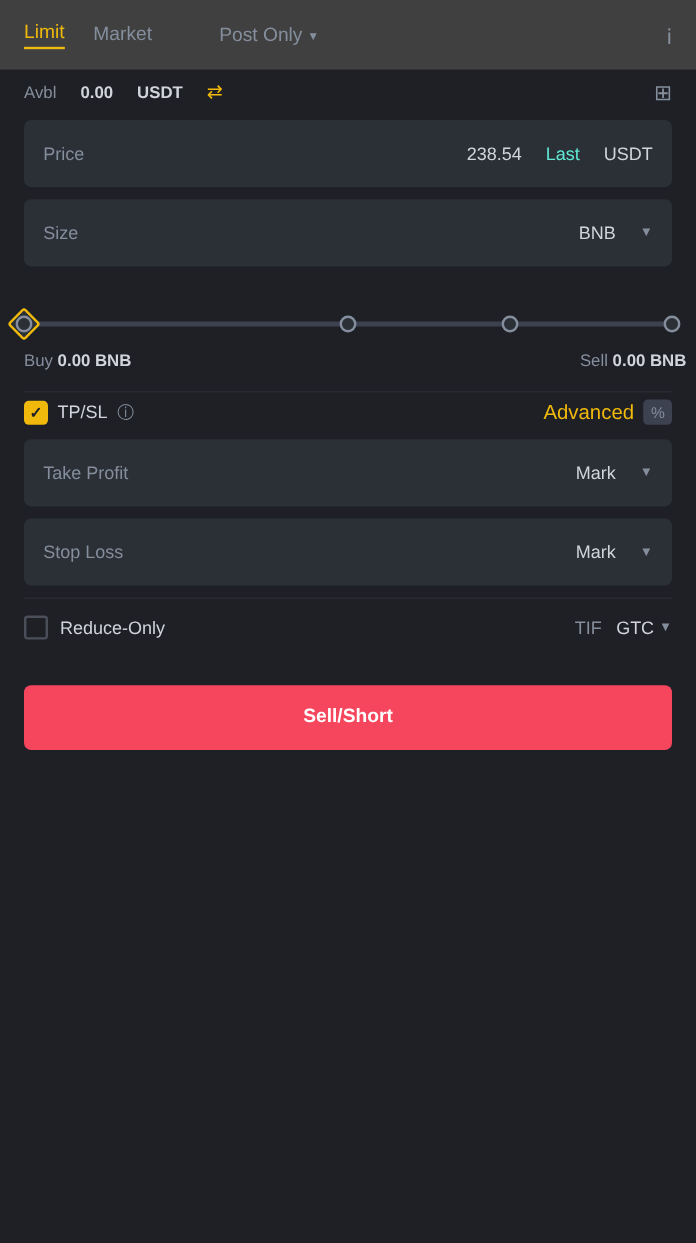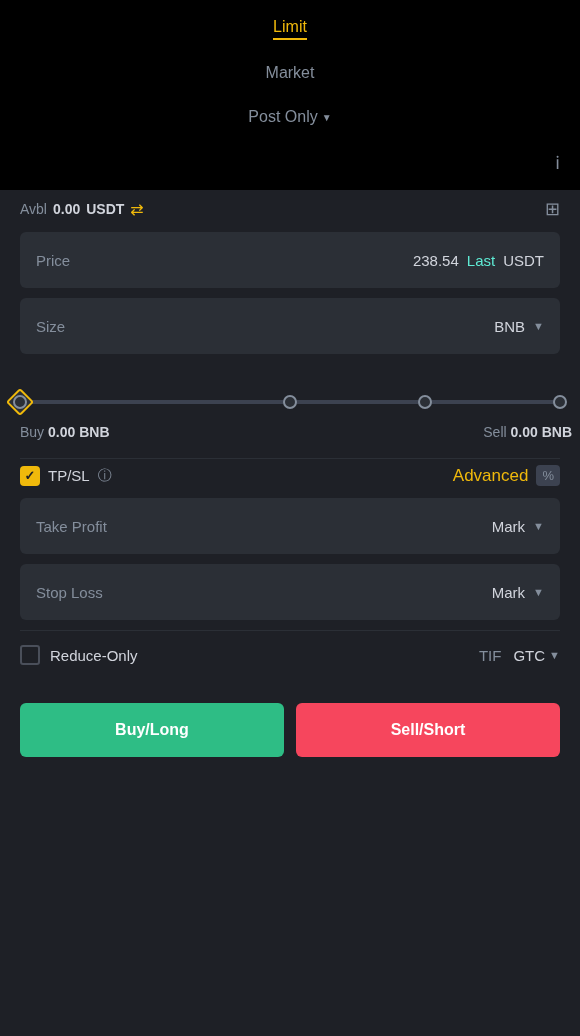--- a/index.html
+++ b/index.html
@@ -11,41 +11,41 @@
       min-height: 1036px;
       font-size: 15px;
     }
 
     
     .tabs {
       display: flex;
       align-items: center;
       padding: 18px 20px 16px 20px;
       gap: 24px;
-      background: #000000;
-      flex-direction: column;
+      background: #404040;
     }
     .tab {
       font-size: 16px;
       font-weight: 500;
       color: #848e9c;
       cursor: pointer;
       padding-bottom: 2px;
     }
     .tab.active {
       color: #f0b90b;
       border-bottom: 2px solid #f0b90b;
     }
     .tab-post-only {
       display: flex;
       align-items: center;
       gap: 4px;
       color: #848e9c;
       font-size: 16px;
       cursor: pointer;
+      margin-left: 32px;
     }
     .tab-post-only .chevron {
       font-size: 10px;
       color: #848e9c;
     }
     .tabs-info {
       margin-left: auto;
       color: #848e9c;
       font-size: 18px;
       cursor: pointer;
@@ -54,21 +54,21 @@
     
     .avbl-row {
       display: flex;
       align-items: center;
       justify-content: space-between;
       padding: 8px 20px 12px 20px;
     }
     .avbl-left {
       display: flex;
       align-items: center;
-      gap: 6px;
+      gap: 20px;
       font-size: 14px;
       color: #848e9c;
       justify-content: center;
     }
     .avbl-value {
       color: #d1d4dc;
       font-weight: 600;
     }
     .avbl-icon {
       color: #f0b90b;
@@ -92,21 +92,21 @@
       justify-content: space-between;
       min-height: 56px;
     }
     .input-label {
       color: #848e9c;
       font-size: 15px;
     }
     .input-right {
       display: flex;
       align-items: center;
-      gap: 8px;
+      gap: 20px;
       font-size: 15px;
       color: #d1d4dc;
     }
     .input-value {
       color: #d1d4dc;
       font-weight: 500;
     }
     .input-highlight {
       color: #5eead4;
       font-weight: 500;
@@ -433,15 +433,14 @@
   <div class="tif-right">
     <span class="tif-text">TIF</span>
     <div class="gtc-select">
       <span class="gtc-value">GTC</span>
       <span class="dropdown-arrow">▼</span>
     </div>
   </div>
 </div>
 
 <div class="action-buttons">
-  <button class="btn-buy">Buy/Long</button>
   <button class="btn-sell">Sell/Short</button>
 </div>
 
 </body></html>

